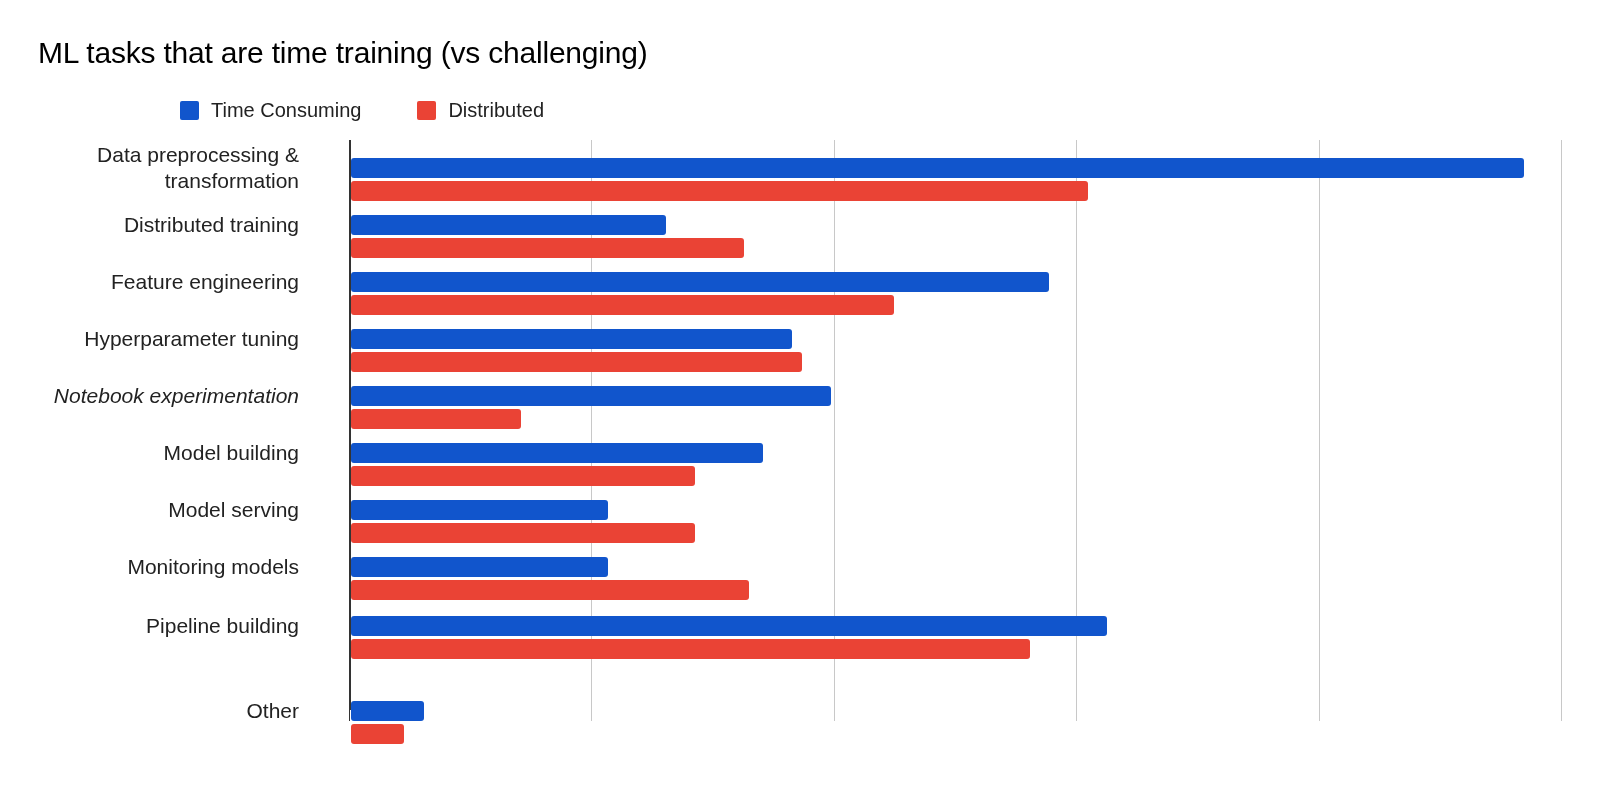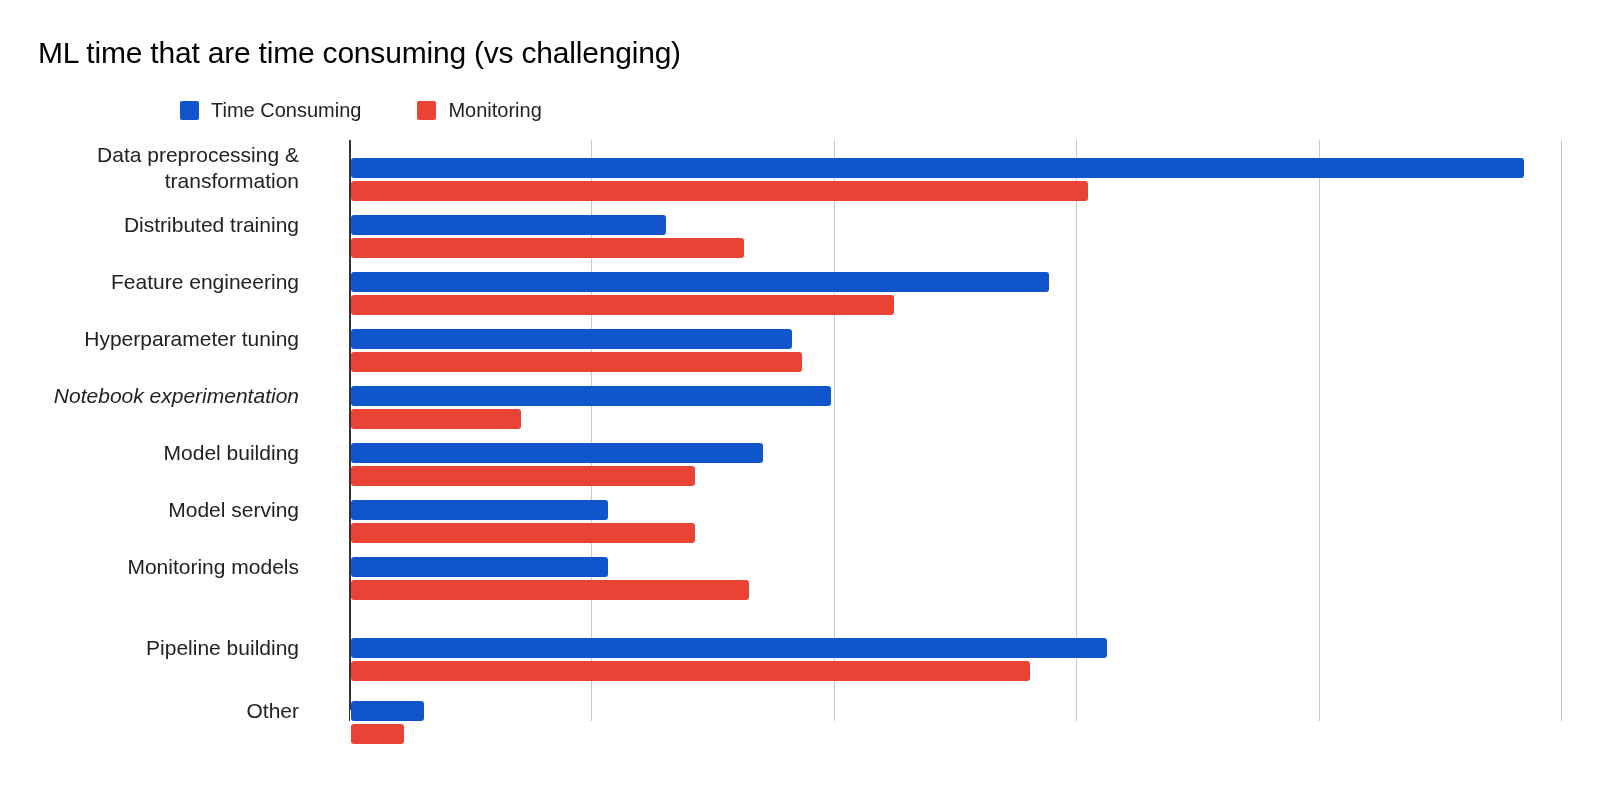--- a/index.html
+++ b/index.html
@@ -97,30 +97,30 @@
     font-size: 21px;
     line-height: 26px;
     color: #222222;
   }
 </style>
 </head>
 <body>
 
 <div id="chart-root">
 
-  <div id="chart-title">ML time that are time consuming (vs challenging)</div>
+  <div id="chart-title">ML tasks that are time training (vs challenging)</div>
 
   <div id="legend">
       <div class="legend-entry">
         <span class="legend-swatch" style="background: rgb(17, 85, 204);"></span>
         <span class="legend-label">Time Consuming</span>
       </div>
       <div class="legend-entry">
         <span class="legend-swatch" style="background: rgb(234, 67, 53);"></span>
-        <span class="legend-label">Monitoring</span>
+        <span class="legend-label">Distributed</span>
       </div>
     </div>
 
   <div id="plot-area">
     <div class="axis-line-y"></div>
   <div class="tick-mark" style="left: 0px; background: rgb(51, 51, 51);"></div>
       <div class="gridline" style="left: 242.4px;"></div>
       <div class="tick-mark" style="left: 242.4px; background: rgb(200, 200, 200);"></div>
       <div class="gridline" style="left: 484.8px;"></div>
       <div class="tick-mark" style="left: 484.8px; background: rgb(200, 200, 200);"></div>
@@ -180,21 +180,21 @@
         <div class="bar bar-primary" style="left: 2px; width: 256.944px; background: rgb(17, 85, 204);"></div>
         <div class="bar bar-secondary" style="left: 2px; width: 344.208px; background: rgb(234, 67, 53);"></div>
       </div>
       <div class="cat-row" style="top: 413px; height: 47px;">
         <div class="cat-label" style="top: 1px;">
           <div>Monitoring models</div>
         </div>
         <div class="bar bar-primary" style="left: 2px; width: 256.944px; background: rgb(17, 85, 204);"></div>
         <div class="bar bar-secondary" style="left: 2px; width: 397.536px; background: rgb(234, 67, 53);"></div>
       </div>
-      <div class="cat-row" style="top: 494px; height: 47px; padding-left: 44px;">
+      <div class="cat-row" style="top: 472px; height: 47px; padding-left: 44px;">
         <div class="cat-label" style="top: 1px;">
           <div>Pipeline building</div>
         </div>
         <div class="bar bar-primary" style="left: 2px; width: 756.288px; background: rgb(17, 85, 204);"></div>
         <div class="bar bar-secondary" style="left: 2px; width: 678.72px; background: rgb(234, 67, 53);"></div>
       </div>
       <div class="cat-row" style="top: 527px; height: 47px; margin-top: 30px;">
         <div class="cat-label" style="top: 1px;">
           <div>Other</div>
         </div>

